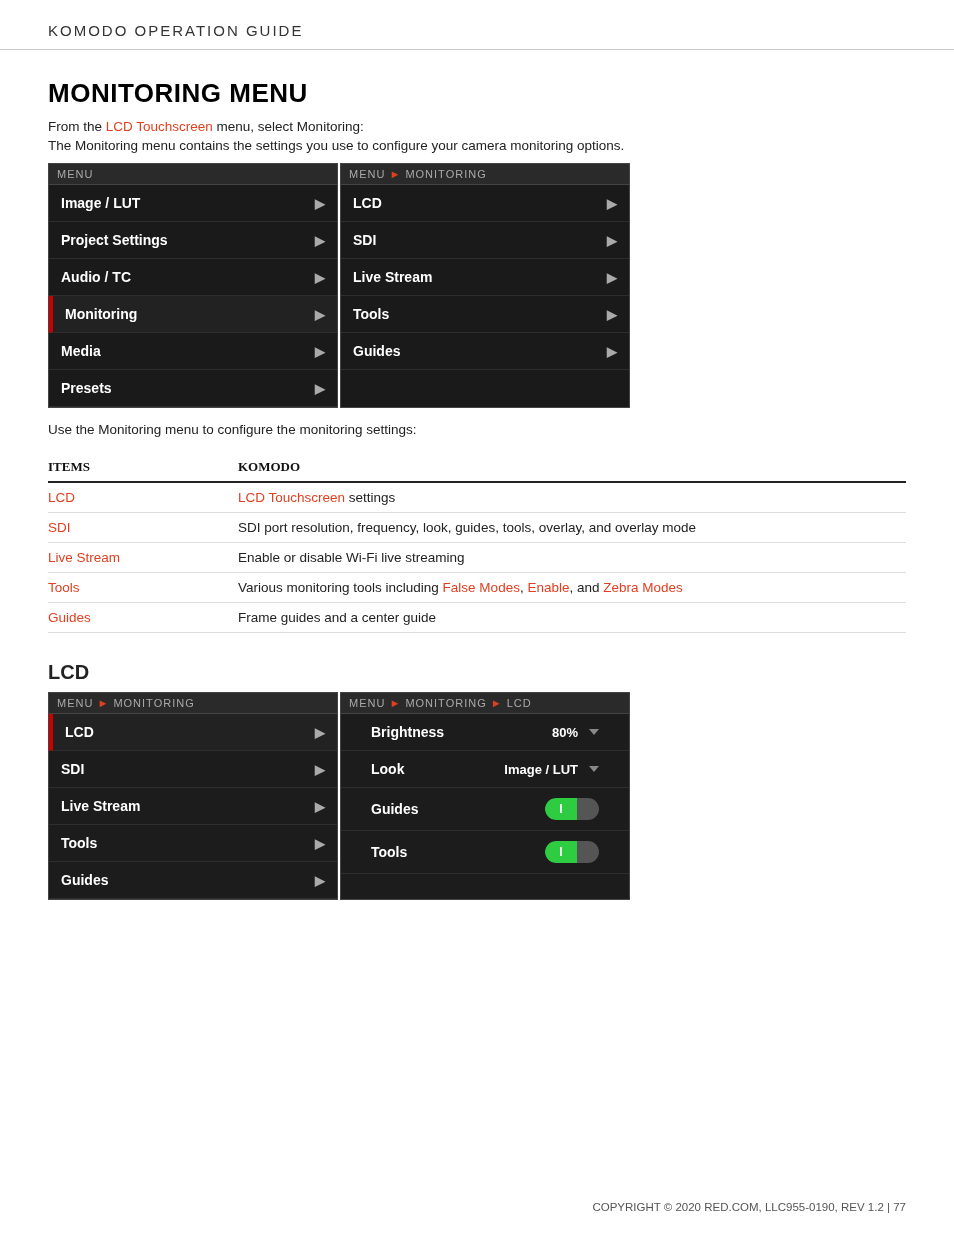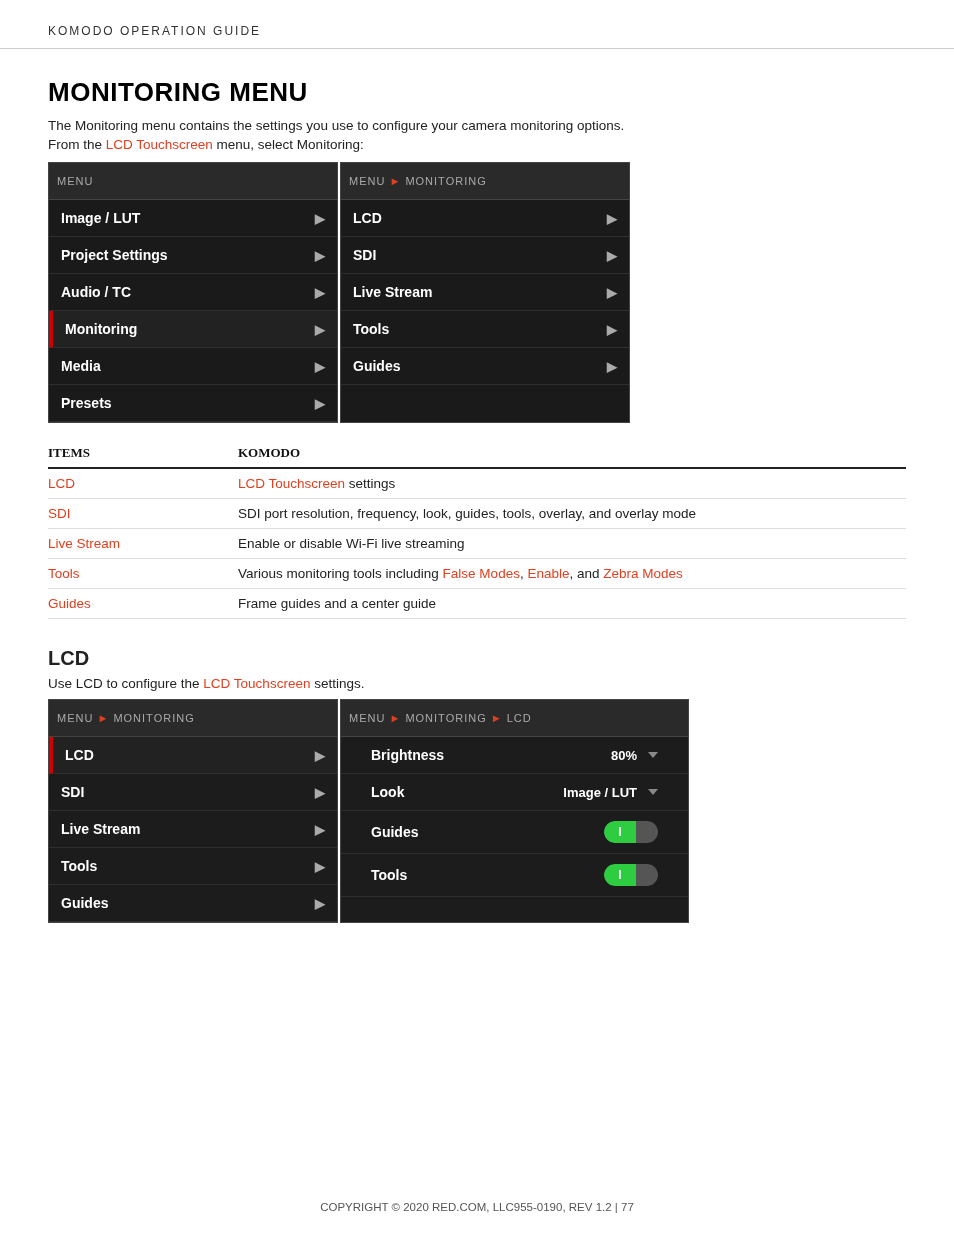--- a/index.html
+++ b/index.html
@@ -12,21 +12,21 @@
       min-height: 1235px;
       position: relative;
     }
 
     
     .page-header {
       padding: 22px 48px 10px 48px;
       border-bottom: 1px solid #ccc;
     }
     .page-header-title {
-      font-size: 12px;
+      font-size: 15px;
       letter-spacing: 2px;
       color: #333;
       font-weight: normal;
       text-transform: uppercase;
     }
 
     
     .content {
       padding: 28px 48px 60px 48px;
     }
@@ -62,21 +62,21 @@
     .camera-menu {
       background: #1a1a1a;
       color: #fff;
       width: 290px;
       font-size: 13px;
       border: 1px solid #444;
     }
 
     .camera-menu-header {
       background: #2a2a2a;
-      padding: 12px 8px;
+      padding: 4px 8px;
       font-size: 11px;
       color: #aaa;
       letter-spacing: 1px;
       text-transform: uppercase;
       border-bottom: 1px solid #444;
     }
 
     .camera-menu-item {
       display: flex;
       align-items: center;
@@ -151,21 +151,21 @@
 
     
     .lcd-panel {
       background: #1c1c1c;
       width: 290px;
       border: 1px solid #444;
     }
 
     .lcd-settings-panel {
       background: #1c1c1c;
-      width: 349px;
+      width: 290px;
       border: 1px solid #444;
     }
 
     .lcd-settings-row {
       display: flex;
       align-items: center;
       justify-content: space-between;
       padding: 10px 30px;
       border-bottom: 1px solid #2e2e2e;
       color: #fff;
@@ -228,21 +228,21 @@
       border-radius: 0 11px 11px 0;
     }
 
     
     .page-footer {
       position: absolute;
       bottom: 22px;
       left: 48px;
       right: 48px;
       display: flex;
-      justify-content: center;
+      justify-content: flex-end;
       font-size: 11.5px;
       color: #555;
       border-top: none;
     }
 
     .use-text {
       font-size: 13.5px;
       margin-bottom: 14px;
       color: #222;
     }
@@ -258,24 +258,24 @@
 <body>
 
 <div class="page-header">
   <span class="page-header-title">KOMODO OPERATION GUIDE</span>
 </div>
 
 <div class="content">
 
   <div>
     <h1 class="section-title">MONITORING MENU</h1>
-    <p class="intro-text">The Monitoring menu contains the settings you use to configure your camera monitoring options.</p>
     <p class="intro-text">
       <span>From the </span><a class="link-text">LCD Touchscreen</a><span> menu, select Monitoring:</span>
     </p>
+    <p class="intro-text">The Monitoring menu contains the settings you use to configure your camera monitoring options.</p>
 
     <div class="menu-screenshots">
 
       <div class="camera-menu">
         <div class="camera-menu-header">
           <span>MENU</span>
         </div>
         <div class="camera-menu-item">
           <span>Image / LUT</span>
           <span class="chevron">▶</span>
@@ -322,20 +322,21 @@
           <span>Tools</span>
           <span class="chevron">▶</span>
         </div>
         <div class="camera-menu-item">
           <span>Guides</span>
           <span class="chevron">▶</span>
         </div>
       </div>
     </div>
 
+    <p class="use-text">Use the Monitoring menu to configure the monitoring settings:</p>
 
     <table class="items-table">
       <thead>
         <tr>
           <th>ITEMS</th>
           <th>KOMODO</th>
         </tr>
       </thead>
       <tbody>
         <tr>
@@ -357,23 +358,20 @@
         <tr>
           <td><a class="link-text">Guides</a></td>
           <td>Frame guides and a center guide</td>
         </tr>
       </tbody>
     </table>
   </div>
 
   <div>
     <h2 class="sub-section-title">LCD</h2>
-    <p class="intro-text">
-      <span>Use LCD to configure the </span><a class="link-text">LCD Touchscreen</a><span> settings.</span>
-    </p>
 
     <div class="lcd-screenshots">
 
       <div class="lcd-panel">
         <div class="camera-menu-header">
           <span>MENU <span style="color:#e04020;font-weight:bold;">►</span> MONITORING</span>
         </div>
         <div class="camera-menu-item active">
           <span>LCD</span>
           <span class="chevron">▶</span>

